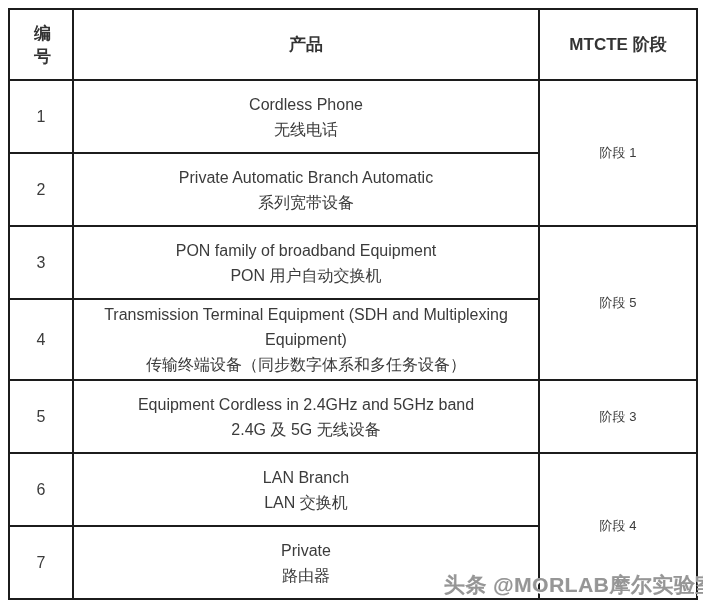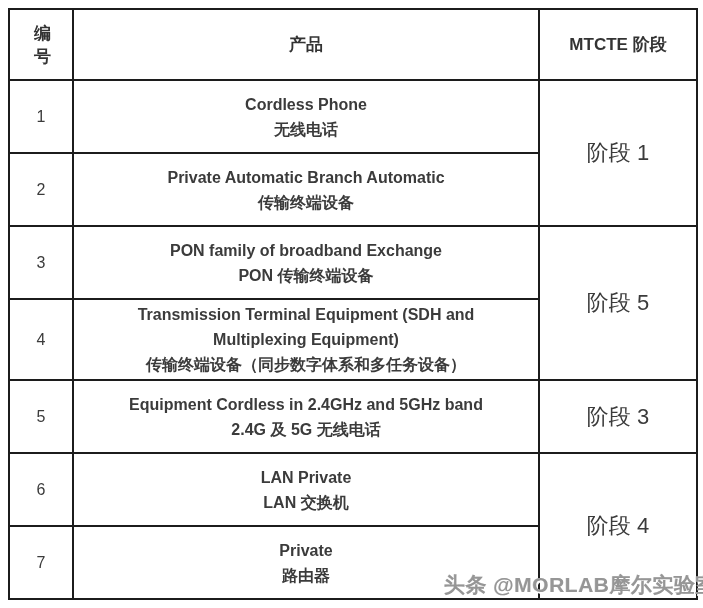--- a/index.html
+++ b/index.html
@@ -44,24 +44,23 @@
     font-size: 17px;
     font-weight: bold;
     color: #333333;
   }
   td.num-cell {
     font-size: 16px;
   }
   td.prod-cell {
     font-size: 16px;
     line-height: 25px;
-    font-weight: bold;
   }
   td.stage-cell {
-    font-size: 22px;
+    font-size: 13px;
   }
   .watermark {
     position: absolute;
     left: 444px;
     top: 571px;
     width: 255px;
     font-size: 21px;
     font-weight: bold;
     letter-spacing: 0.5px;
     color: #969696;
@@ -93,50 +92,50 @@
         <td class="prod-cell">
           <div>Cordless Phone</div>
           <div>无线电话</div>
         </td>
         <td class="stage-cell" rowspan="2">阶段 1</td>
       </tr>
       <tr class="data-row">
         <td class="num-cell">2</td>
         <td class="prod-cell">
           <div>Private Automatic Branch Automatic</div>
-          <div>传输终端设备</div>
+          <div>系列宽带设备</div>
         </td>
       </tr>
       <tr class="data-row">
         <td class="num-cell">3</td>
         <td class="prod-cell">
-          <div>PON family of broadband Exchange</div>
-          <div>PON 传输终端设备</div>
+          <div>PON family of broadband Equipment</div>
+          <div>PON 用户自动交换机</div>
         </td>
         <td class="stage-cell" rowspan="2">阶段 5</td>
       </tr>
       <tr class="data-row">
         <td class="num-cell">4</td>
         <td class="prod-cell">
           <div>Transmission Terminal Equipment (SDH and Multiplexing Equipment)</div>
           <div>传输终端设备（同步数字体系和多任务设备）</div>
         </td>
       </tr>
       <tr class="data-row">
         <td class="num-cell">5</td>
         <td class="prod-cell">
           <div>Equipment Cordless in 2.4GHz and 5GHz band</div>
-          <div>2.4G 及 5G 无线电话</div>
+          <div>2.4G 及 5G 无线设备</div>
         </td>
         <td class="stage-cell">阶段 3</td>
       </tr>
       <tr class="data-row">
         <td class="num-cell">6</td>
         <td class="prod-cell">
-          <div>LAN Private</div>
+          <div>LAN Branch</div>
           <div>LAN 交换机</div>
         </td>
         <td class="stage-cell" rowspan="2">阶段 4</td>
       </tr>
       <tr class="data-row">
         <td class="num-cell">7</td>
         <td class="prod-cell">
           <div>Private</div>
           <div>路由器</div>
         </td>

